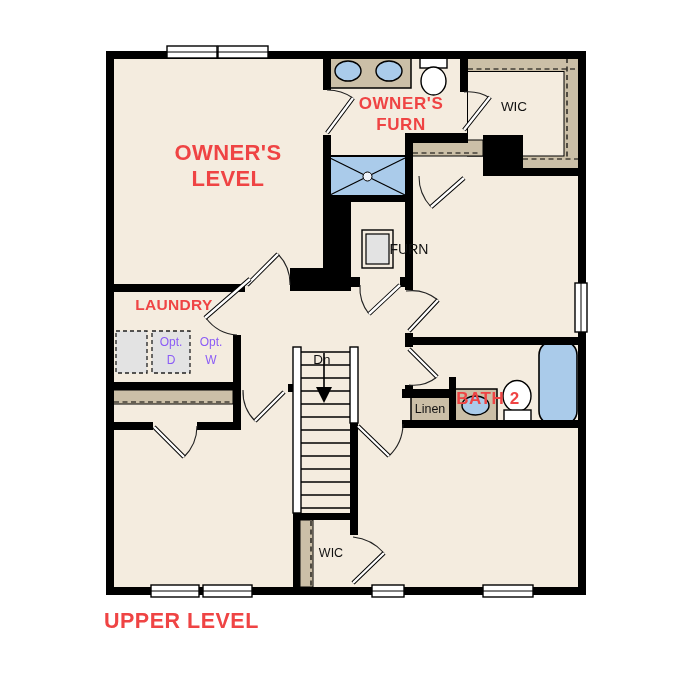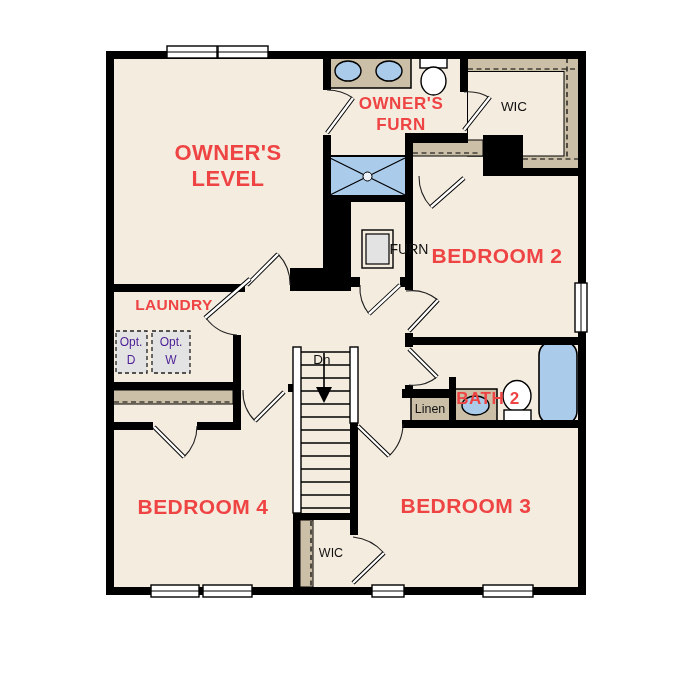--- a/index.html
+++ b/index.html
@@ -8,21 +8,21 @@
   .canvas svg{position:absolute;left:0;top:0;}
   .lbl{position:absolute;transform:translate(-50%,-50%);color:#ef4444;
        text-align:center;white-space:nowrap;line-height:1.18;}
   .lbl span{display:block;}
   .room{font-weight:bold;font-size:21px;letter-spacing:.4px;}
   .room-big{font-weight:bold;font-size:22px;letter-spacing:.4px;}
   .sub{font-weight:bold;font-size:17px;letter-spacing:.6px;}
   .laundry{font-weight:bold;font-size:15.5px;letter-spacing:.3px;}
   .small{font-size:13.5px;color:#111;}
   .tiny{font-size:12.5px;color:#111;}
-  .opt{font-size:12px;line-height:1.5;color:#4c1d95;}
+  .opt{font-size:12px;line-height:1.5;color:#8b5cf6;margin-left:40px;}
   .title{font-weight:bold;font-size:21.5px;letter-spacing:.5px;transform:translate(0,-50%);}
   .wall{fill:#000;}
   .win{fill:#fff;stroke:#000;stroke-width:1.4;}
   .winline{stroke:#000;stroke-width:1;}
   .shelf{fill:var(--c-shelf-tan,#cbbfa7);}
   .shelf-b{fill:var(--c-shelf-tan,#cbbfa7);stroke:#000;stroke-width:1;}
   .dash{fill:none;stroke:#000;stroke-width:1.2;stroke-dasharray:5,3.5;}
   .fix-w{fill:#fff;stroke:#000;stroke-width:1.4;}
   .blue{fill:var(--c-fixture-blue,#aacbea);stroke:#000;stroke-width:1.4;}
   .tan-f{fill:var(--c-shelf-tan,#cbbfa7);stroke:#000;stroke-width:1.5;}
@@ -264,31 +264,29 @@
 
 <div class="lbl room-big" style="left:228px;top:166px;">
   <span>OWNER'S</span>
       <span>LEVEL</span>
 </div>
 <div class="lbl sub" style="left:401px;top:114px;line-height:1.25;">
   <span>OWNER'S</span>
       <span>FURN</span>
 </div>
 <div class="lbl small" style="left:514px;top:107px;">WIC</div>
-<div class="lbl room" style="left:497px;top:256px;">BEDROOM 2</div>
 <div class="lbl small" style="left:377px;top:249px;font-size:14px;margin-left:32px;">FURN</div>
 <div class="lbl laundry" style="left:174px;top:305px;">LAUNDRY</div>
 <div class="lbl opt" style="left:131px;top:351px;">
   <span>Opt.</span>
       <span>D</span>
 </div>
 <div class="lbl opt" style="left:171px;top:351px;">
   <span>Opt.</span>
       <span>W</span>
 </div>
 <div class="lbl small" style="left:322px;top:360px;">Dn</div>
 <div class="lbl sub" style="left:488px;top:363px;margin-top:36px;">BATH 2</div>
 <div class="lbl tiny" style="left:430px;top:409px;">Linen</div>
-<div class="lbl room" style="left:203px;top:507px;">BEDROOM 4</div>
-<div class="lbl room" style="left:466px;top:506px;">BEDROOM 3</div>
 <div class="lbl tiny" style="left:331px;top:553px;">WIC</div>
+<div class="lbl title" style="left:104px;top:622px;">UPPER LEVEL</div>
 
 </div>
 
 </body></html>

